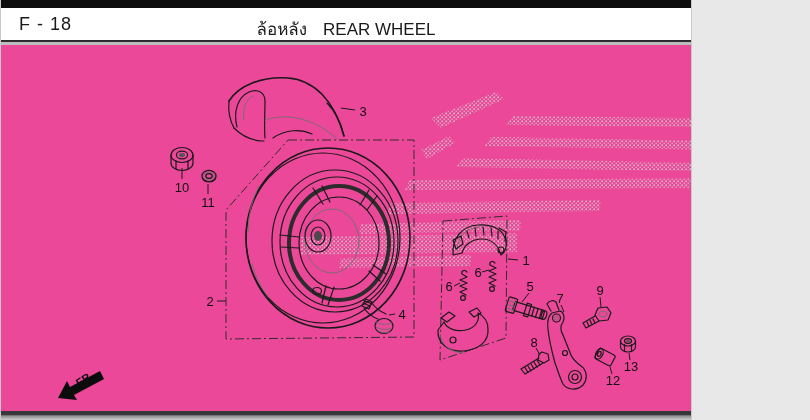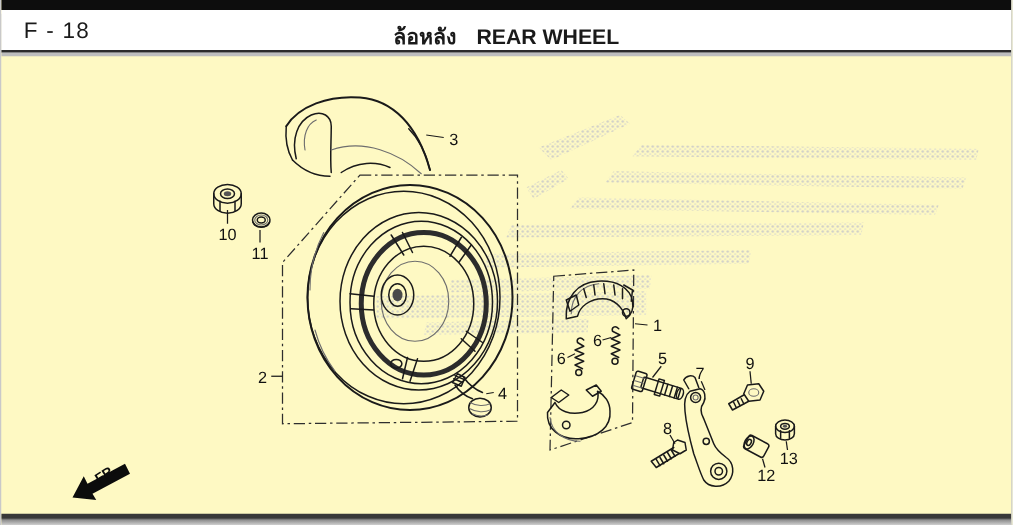--- a/index.html
+++ b/index.html
@@ -1,28 +1,28 @@
 <!DOCTYPE html>
 <html><head>
 <meta charset="utf-8">
 <style>
   html,body{margin:0;padding:0;background:#e8e8e8;}
   .page{
-    position:relative;width:810px;height:420px;background:#fef9c3;
+    position:relative;width:692px;height:420px;background:#ec4899;
     font-family:"Liberation Sans",sans-serif;overflow:hidden;
     border-left:1px solid #c9c9c9;border-right:1px solid #c9c9c9;box-sizing:border-box;
   }
   .topbar{position:absolute;top:0;left:0;width:100%;height:8px;background:#0d0d0d;}
   .pageheader{
     position:absolute;top:8px;left:0;width:100%;height:34px;background:#fff;
     border-bottom:2px solid #2b2b2b;box-shadow:0 3px 0 #bdbdbd;
     display:flex;align-items:center;box-sizing:border-box;
   }
   .code{position:absolute;left:18px;top:6px;font-size:18px;color:#1a1a1a;letter-spacing:1px;}
-  .ttl{position:absolute;left:0;right:0;text-align:center;top:7px;font-size:17px;color:#1a1a1a;font-weight:bold;}
+  .ttl{position:absolute;left:0;right:0;text-align:center;top:7px;font-size:17px;color:#1a1a1a;}
   .ttl .thai{margin-right:16px;}
   .canvas{position:absolute;top:42px;left:0;width:810px;height:369px;}
   .bottombar{
     position:absolute;bottom:0;left:0;width:100%;height:9px;
     background:linear-gradient(180deg,#383838 0%,#383838 38%,#8d8d8d 55%,#cfcfcf 100%);
   }
   svg text{font:13px "Liberation Sans",sans-serif;fill:#111;}
   svg .frtxt{font:bold 11px "Liberation Sans",sans-serif;fill:#0c0c0c;}
   .ln{fill:none;stroke:#1a1a1a;stroke-width:1.2;stroke-linecap:round;stroke-linejoin:round;}
   .lnb{fill:none;stroke:#1a1a1a;stroke-width:1.6;stroke-linecap:round;stroke-linejoin:round;}

